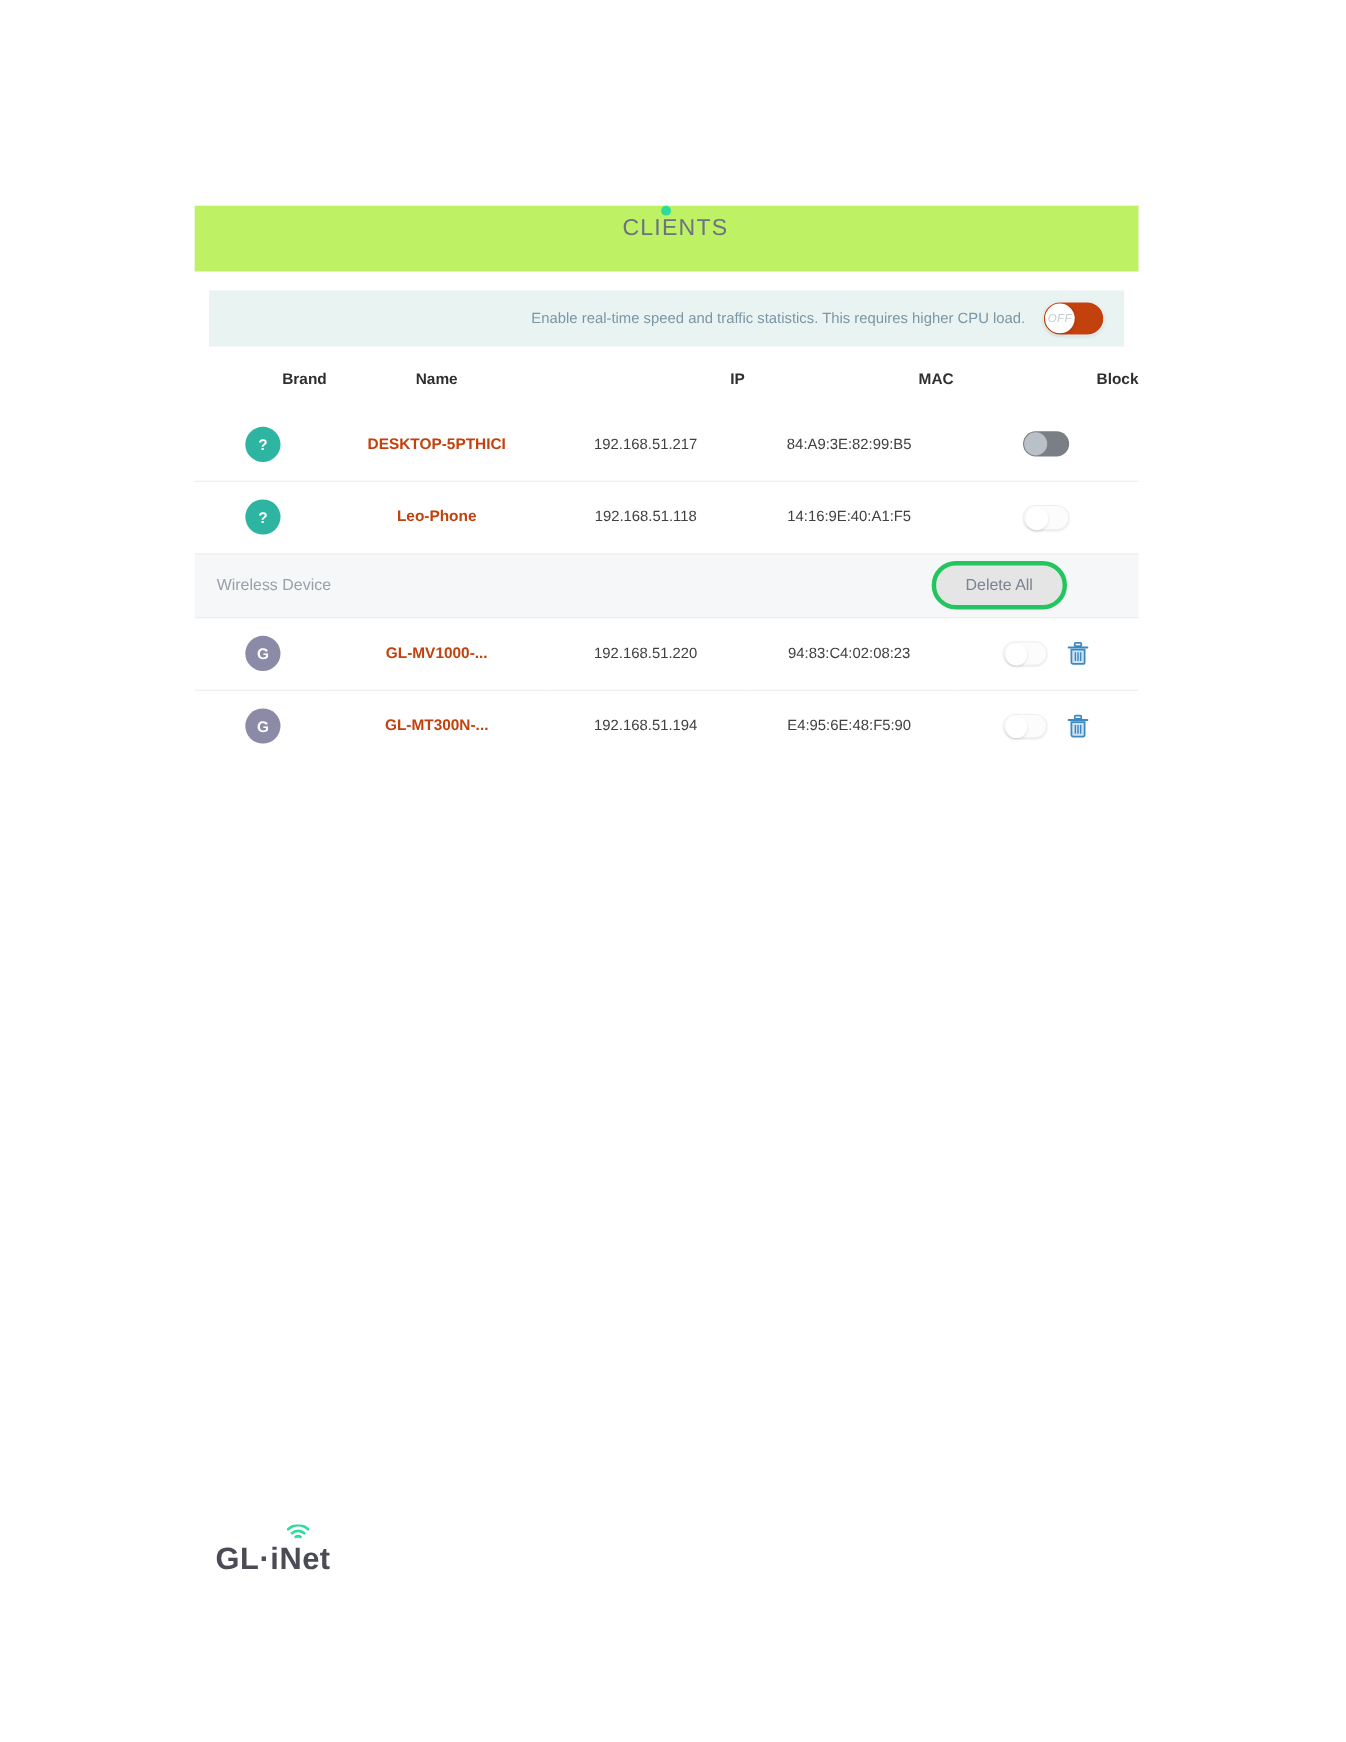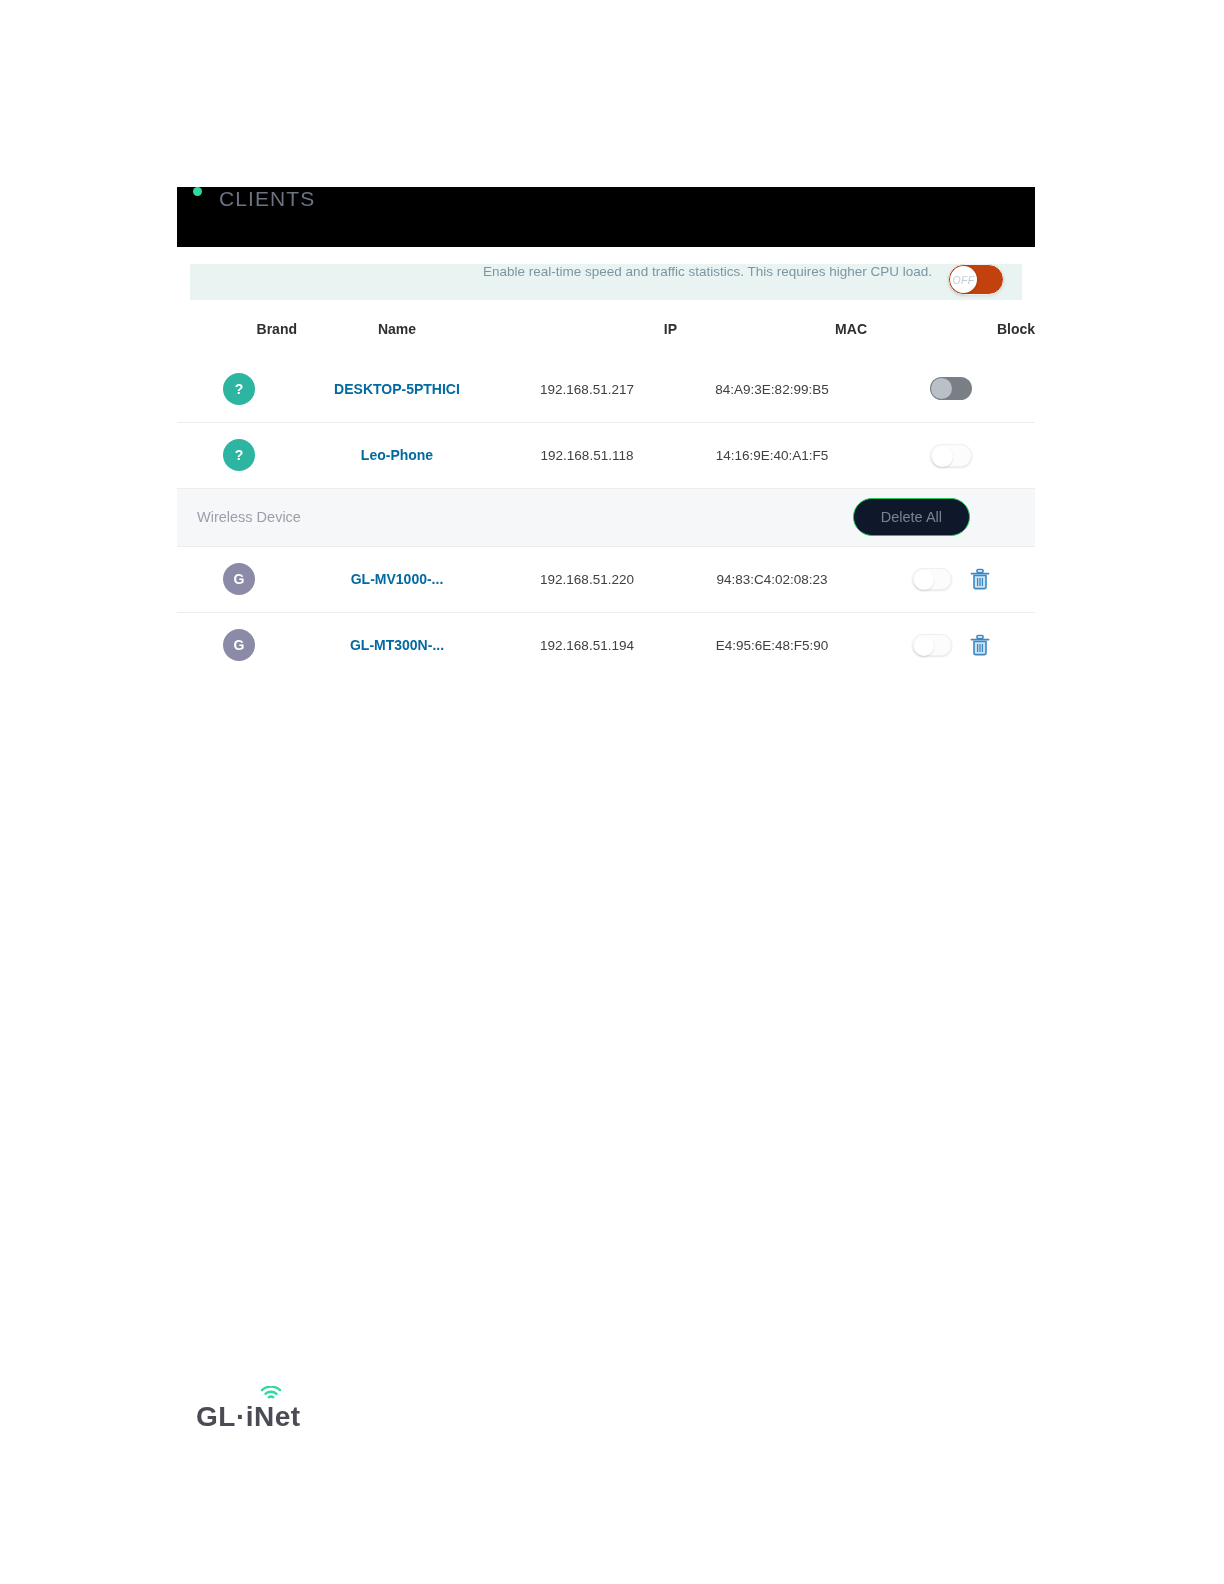--- a/index.html
+++ b/index.html
@@ -18,23 +18,25 @@
     background: #ffffff;
   }
 
   
   .clients-card {
     position: absolute;
     left: 177px;
     top: 187px;
     width: 858px;
     height: 60px;
-    background: #000000;
-    display: flex;
+    background: #bef264;
+    display: flex;
+    align-items: center;
     padding-left: 16px;
+    flex-direction: column;
   }
   .status-dot {
     width: 9px;
     height: 9px;
     border-radius: 50%;
     background: #2fdb9a;
     margin-right: 17px;
     flex: 0 0 auto;
   }
   .clients-title {
@@ -49,23 +51,24 @@
     position: absolute;
     left: 177px;
     top: 247px;
     width: 858px;
     background: #ffffff;
   }
 
   
   .notice {
     margin: 17px 13px 0 13px;
-    height: 36px;
+    height: 51px;
     background: #e9f4f2;
     display: flex;
+    align-items: center;
     justify-content: flex-end;
     padding-right: 18px;
     position: relative;
   }
   .notice-text {
     font-size: 13.5px;
     color: #7b96a3;
     margin-right: 16px;
     white-space: nowrap;
   }
@@ -127,22 +130,22 @@
     align-items: center;
     justify-content: space-between;
     height: 100%;
   }
   .section-label {
     font-size: 14.5px;
     color: #9aa0ab;
     font-weight: 400;
   }
   .delete-all-btn {
-    border: 1px solid #22c55e;
-    background: #0f172a;
+    border: 4px solid #22c55e;
+    background: #e5e5e5;
     border-radius: 22px;
     padding: 10px 27px;
     font-size: 14.5px;
     color: #7a8391;
     font-family: "Liberation Sans", sans-serif;
     cursor: pointer;
     margin-right: 45px;
   }
 
   .data-row td {
@@ -163,21 +166,21 @@
     color: #ffffff;
     font-size: 14px;
     font-weight: 700;
     margin-left: 4px;
   }
   .avatar.q { background: #2eb5a2; }
   .avatar.g { background: #8b8ba8; }
 
   .dev-name {
     font-size: 14px;
-    color: #0369a1;
+    color: #c2410c;
     font-weight: 700;
   }
   .dev-ip, .dev-mac {
     font-size: 13.5px;
     color: #404040;
     font-weight: 400;
   }
 
   .block-cell-inner {
     display: flex;

